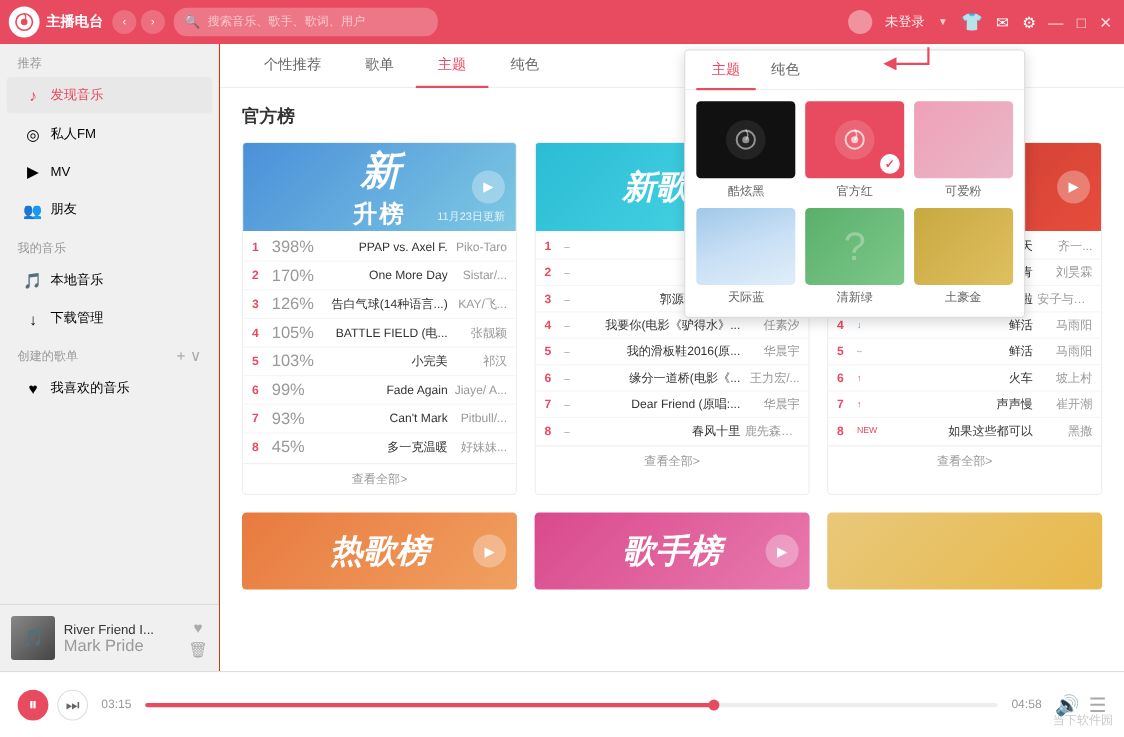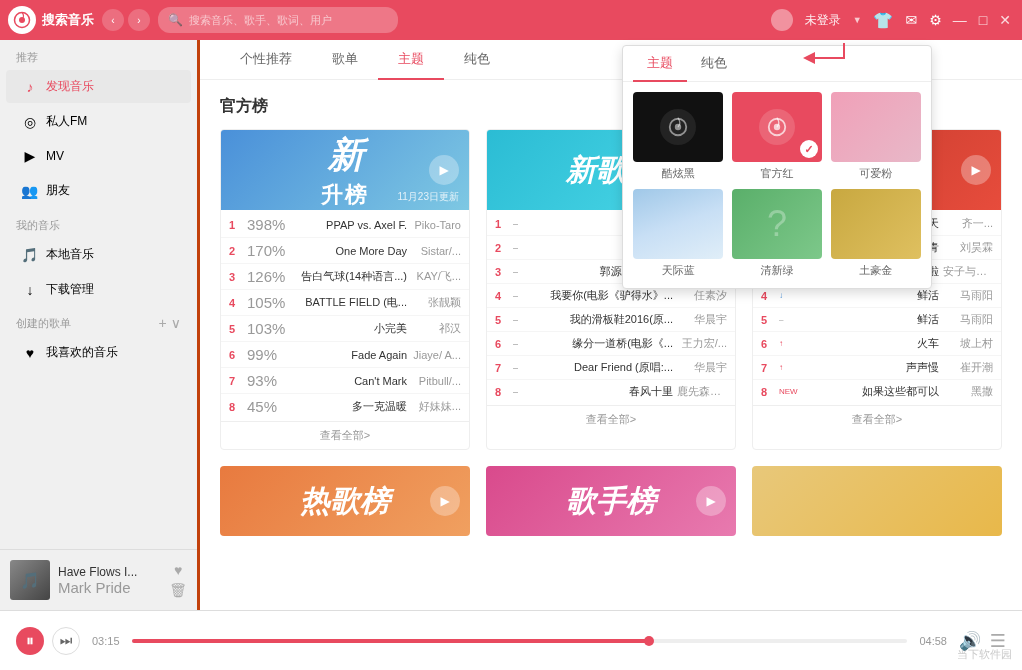--- a/index.html
+++ b/index.html
@@ -79,21 +79,21 @@
       padding: 0 3px;
     }
 
     
     #main { display: flex; height: calc(670px - 40px - 60px); }
 
     
     #sidebar {
       width: 200px;
       background: #f0f0f0;
-      border-right: 3px solid #c2410c;
+      border-right: 1px solid #c2410c;
       display: flex;
       flex-direction: column;
       flex-shrink: 0;
     }
     .sidebar-section-label {
       padding: 10px 16px 4px;
       font-size: 11px;
       color: #999;
     }
     .sidebar-item {
@@ -328,21 +328,21 @@
 
 <div id="titlebar">
   <div id="logo-area">
     <div id="logo-icon">
       <svg viewBox="0 0 24 24" fill="#e84a5f">
         <circle cx="12" cy="12" r="10" fill="none" stroke="#e84a5f" stroke-width="2"></circle>
         <circle cx="12" cy="12" r="4" fill="#e84a5f"></circle>
         <path d="M12 2 Q16 6 12 12" stroke="#e84a5f" stroke-width="1.5" fill="none"></path>
       </svg>
     </div>
-    <span id="app-title">搜索音乐</span>
+    <span id="app-title">主播电台</span>
   </div>
   <div id="nav-buttons">
     <span>‹</span>
     <span>›</span>
   </div>
   <div id="search-bar">
     <span style="color:rgba(255,255,255,0.7);font-size:12px;">🔍</span>
     <input type="text" placeholder="搜索音乐、歌手、歌词、用户" style="">
   </div>
   <div class="titlebar-spacer"></div>
@@ -407,21 +407,21 @@
       <span class="label">我喜欢的音乐</span>
     </div>
 
     <div id="now-playing-thumb">
       <div id="np-album">
         <div id="np-album-img" style="background: linear-gradient(135deg, #888 0%, #444 100%);">
           <span style="font-size:16px; color:#ccc;">🎵</span>
         </div>
       </div>
       <div id="np-info">
-        <div id="np-title">Have Flows I...</div>
+        <div id="np-title">River Friend I...</div>
         <div id="np-artist">Mark Pride</div>
       </div>
       <div id="np-actions">
         <span style="font-size:14px;">♥</span>
         <span style="font-size:14px;">🗑</span>
       </div>
     </div>
   </div>
 
   <div id="content">

